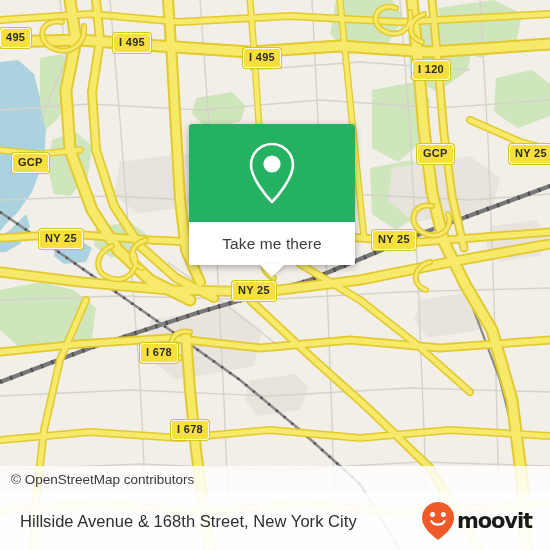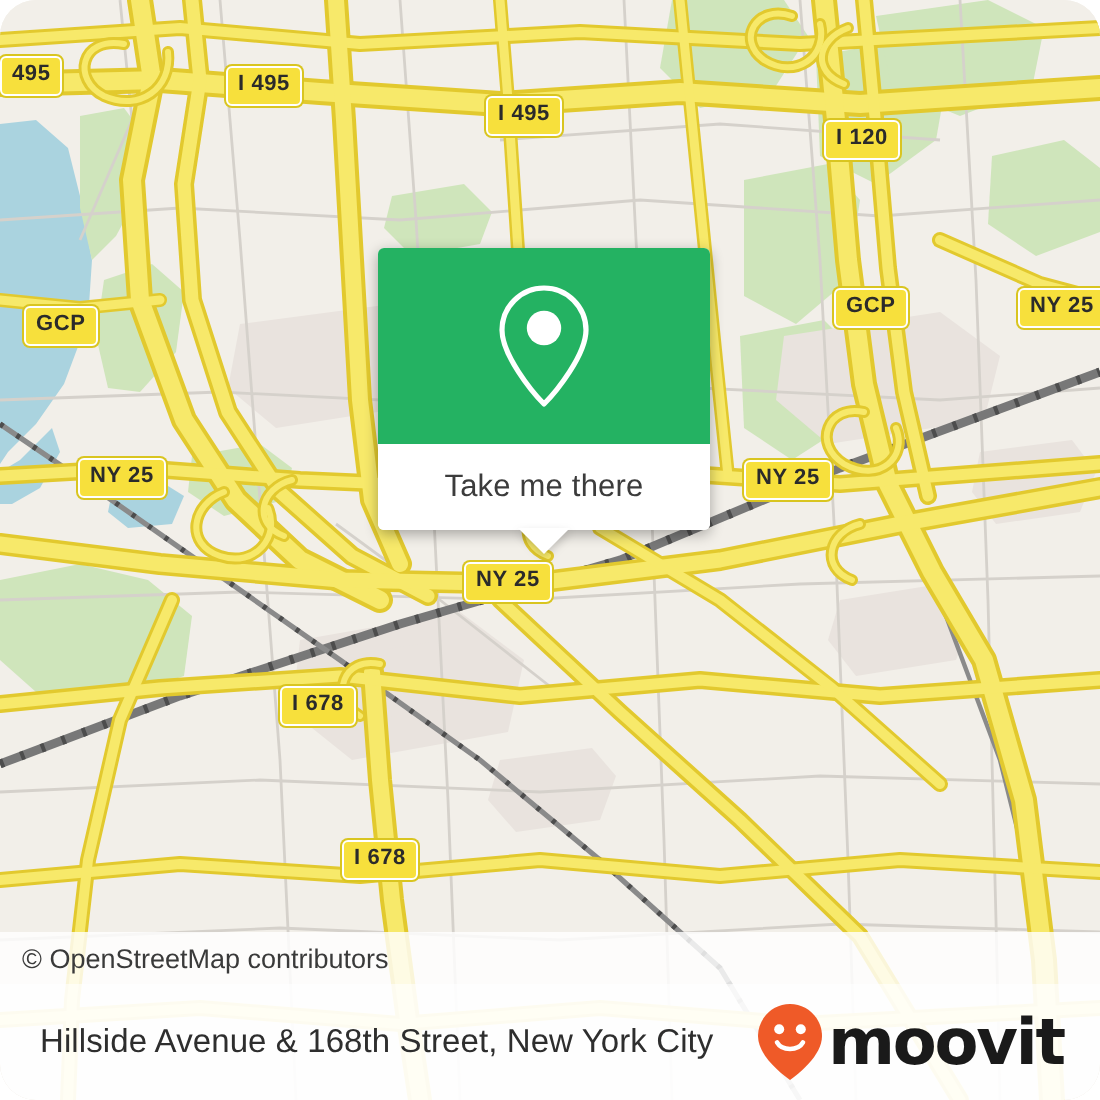--- a/index.html
+++ b/index.html
@@ -9,21 +9,20 @@
     height: 550px;
     overflow: hidden;
     font-family: "Liberation Sans", sans-serif;
     background: #ffffff;
   }
   #app {
     position: relative;
     width: 550px;
     height: 550px;
     overflow: hidden;
-    border-radius: 18px;
   }
 
   
   #map {
     position: absolute;
     left: 0;
     top: 0;
     width: 550px;
     height: 550px;
     background: #f2efe9;
@@ -131,21 +130,21 @@
     color: #2e2e2e;
     font-family: "Liberation Sans", sans-serif;
     letter-spacing: 0.05px;
   }
   #moovit-logo {
     display: flex;
     align-items: center;
     gap: 2px;
   }
   #moovit-wordmark {
-    font-size: 32px;
+    font-size: 21px;
     font-weight: bold;
     color: #1a1a1a;
     letter-spacing: -1.1px;
     font-family: "DejaVu Sans", sans-serif;
     line-height: 1;
   }
 </style>
 </head>
 <body>
 

